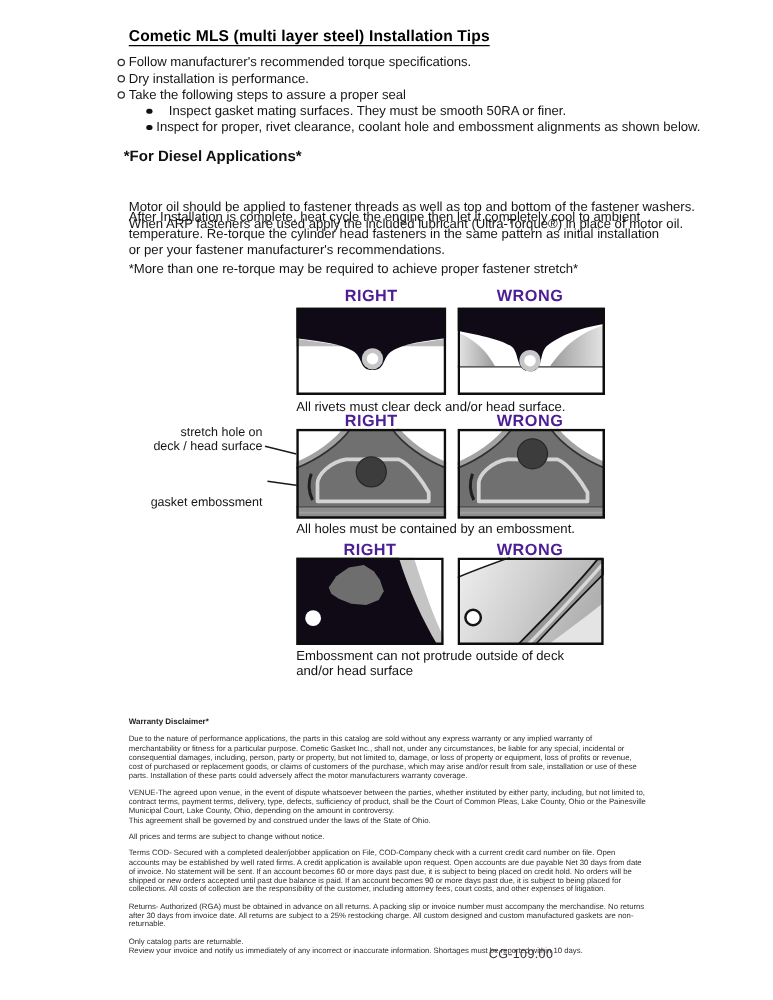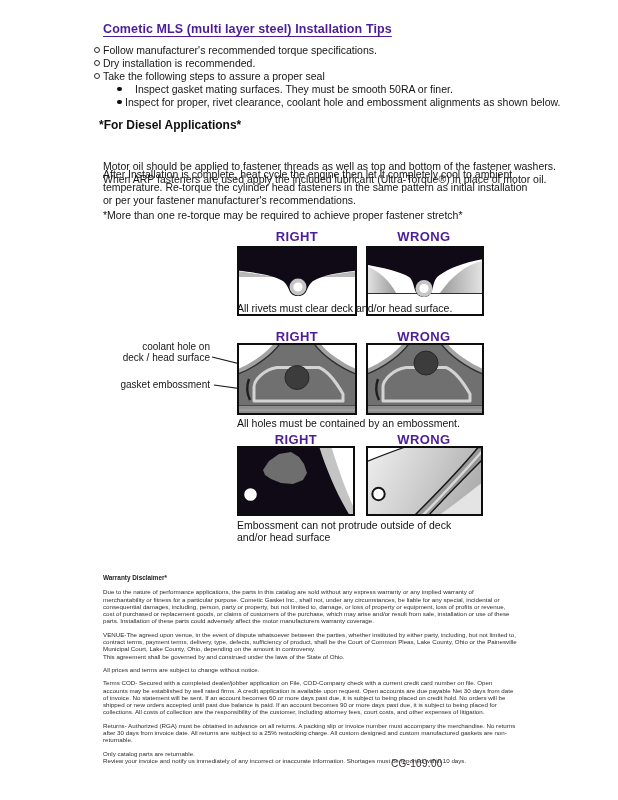--- a/index.html
+++ b/index.html
@@ -2,21 +2,21 @@
 <html><head>
 <meta charset="utf-8">
 <style>
   html,body{margin:0;padding:0;}
   body{
     width:618px;height:800px;background:#ffffff;position:relative;overflow:hidden;
     font-family:"Liberation Sans", sans-serif;color:#141414;
   }
   .abs{position:absolute;}
   .doc-title{
-    left:103px;top:22px;font-size:12.5px;font-weight:bold;color:#4c1d95;
+    left:103px;top:22px;font-size:12.5px;font-weight:bold;color:#000000;
     text-decoration:underline;text-underline-offset:3px;text-decoration-thickness:1.4px;
     letter-spacing:0.1px;
   }
   .bullet-row{display:flex;align-items:flex-start;font-size:10.5px;color:#151515;}
   .bullet-row .marker-open{
     width:4px;height:4px;border:1px solid #2d2d2d;border-radius:50%;
     margin:3px 3px 0 0;flex:0 0 auto;background:#fff;
   }
   .bullet-row .marker-filled{
     width:4.5px;height:4.5px;border-radius:50%;background:#111;
@@ -49,21 +49,21 @@
 <body>
 
 <div class="abs doc-title">Cometic MLS (multi layer steel) Installation Tips</div>
 
 <div class="abs bullet-row" style="left:94px;top:44px;">
   <span class="marker-open"></span>
   <span>Follow manufacturer's recommended torque specifications.</span>
 </div>
 <div class="abs bullet-row" style="left:94px;top:57px;">
   <span class="marker-open"></span>
-  <span>Dry installation is recommended.</span>
+  <span>Dry installation is performance.</span>
 </div>
 <div class="abs bullet-row" style="left:94px;top:70px;">
   <span class="marker-open"></span>
   <span>Take the following steps to assure a proper seal</span>
 </div>
 <div class="abs bullet-row" style="left:117px;top:83px;gap:10px;">
   <span class="marker-filled"></span>
   <span>Inspect gasket mating surfaces.  They must be smooth 50RA or finer.</span>
 </div>
 <div class="abs bullet-row" style="left:117px;top:96px;">
@@ -106,28 +106,28 @@
   <rect width="118" height="70" fill="#ffffff"></rect>
   <path d="M118,14 C98,20 86,30 74,47 L118,47 Z" fill="url(#p1wgr)"></path>
   <path d="M0,20 C13,25 23,34 30,47 L0,47 Z" fill="url(#p1wgl)"></path>
   <line x1="0" y1="47.5" x2="118" y2="47.5" stroke="#2f2f2f" stroke-width="1"></line>
   <path d="M0,0 H118 V13 C95,17 83,22.5 73,29.5 C64,35.5 70,51 58,51 C46,51 50,36 43,31 C35,25.5 15,21.5 0,18.5 Z" fill="#0f0a16"></path>
   <circle cx="58" cy="42.5" r="8.5" fill="#c6c6c6"></circle>
   <circle cx="58" cy="42.5" r="4.6" fill="#ffffff"></circle>
   <rect x="1" y="1" width="116" height="68" fill="none" stroke="#0d0d0d" stroke-width="2"></rect>
 </svg>
 
-<div class="abs diagram-caption" style="top:302px;text-align:right;">All rivets must clear deck and/or head surface.</div>
+<div class="abs diagram-caption" style="top:320px;text-align:right;">All rivets must clear deck and/or head surface.</div>
 
 <div class="abs rw-label" style="left:237px;top:329px;">RIGHT</div>
 <div class="abs rw-label" style="left:365px;top:329px;width:118px;">WRONG</div>
 
-<div class="abs callout" style="left:110px;top:341px;width:100px;">coolant hole on
+<div class="abs callout" style="left:110px;top:341px;width:100px;">stretch hole on
 deck / head surface</div>
-<div class="abs callout" style="left:110px;top:379px;width:100px;">gasket embossment</div>
+<div class="abs callout" style="left:110px;top:397px;width:100px;">gasket embossment</div>
 
 <svg class="abs" style="left:205px;top:345px;" width="100" height="55" viewBox="0 0 100 55">
   <line x1="7" y1="12" x2="88" y2="32" stroke="#1a1a1a" stroke-width="1.1"></line>
   <line x1="9" y1="40" x2="52" y2="46" stroke="#1a1a1a" stroke-width="1.1"></line>
 </svg>
 
 <svg class="abs" style="left:237px;top:343px;" width="120" height="72" viewBox="0 0 120 72">
   <rect width="120" height="72" fill="#707070"></rect>
   <rect y="62.5" width="120" height="9.5" fill="#8e8e8e"></rect>
   <line x1="0" y1="62.5" x2="120" y2="62.5" stroke="#4a4a4a" stroke-width="1"></line>

